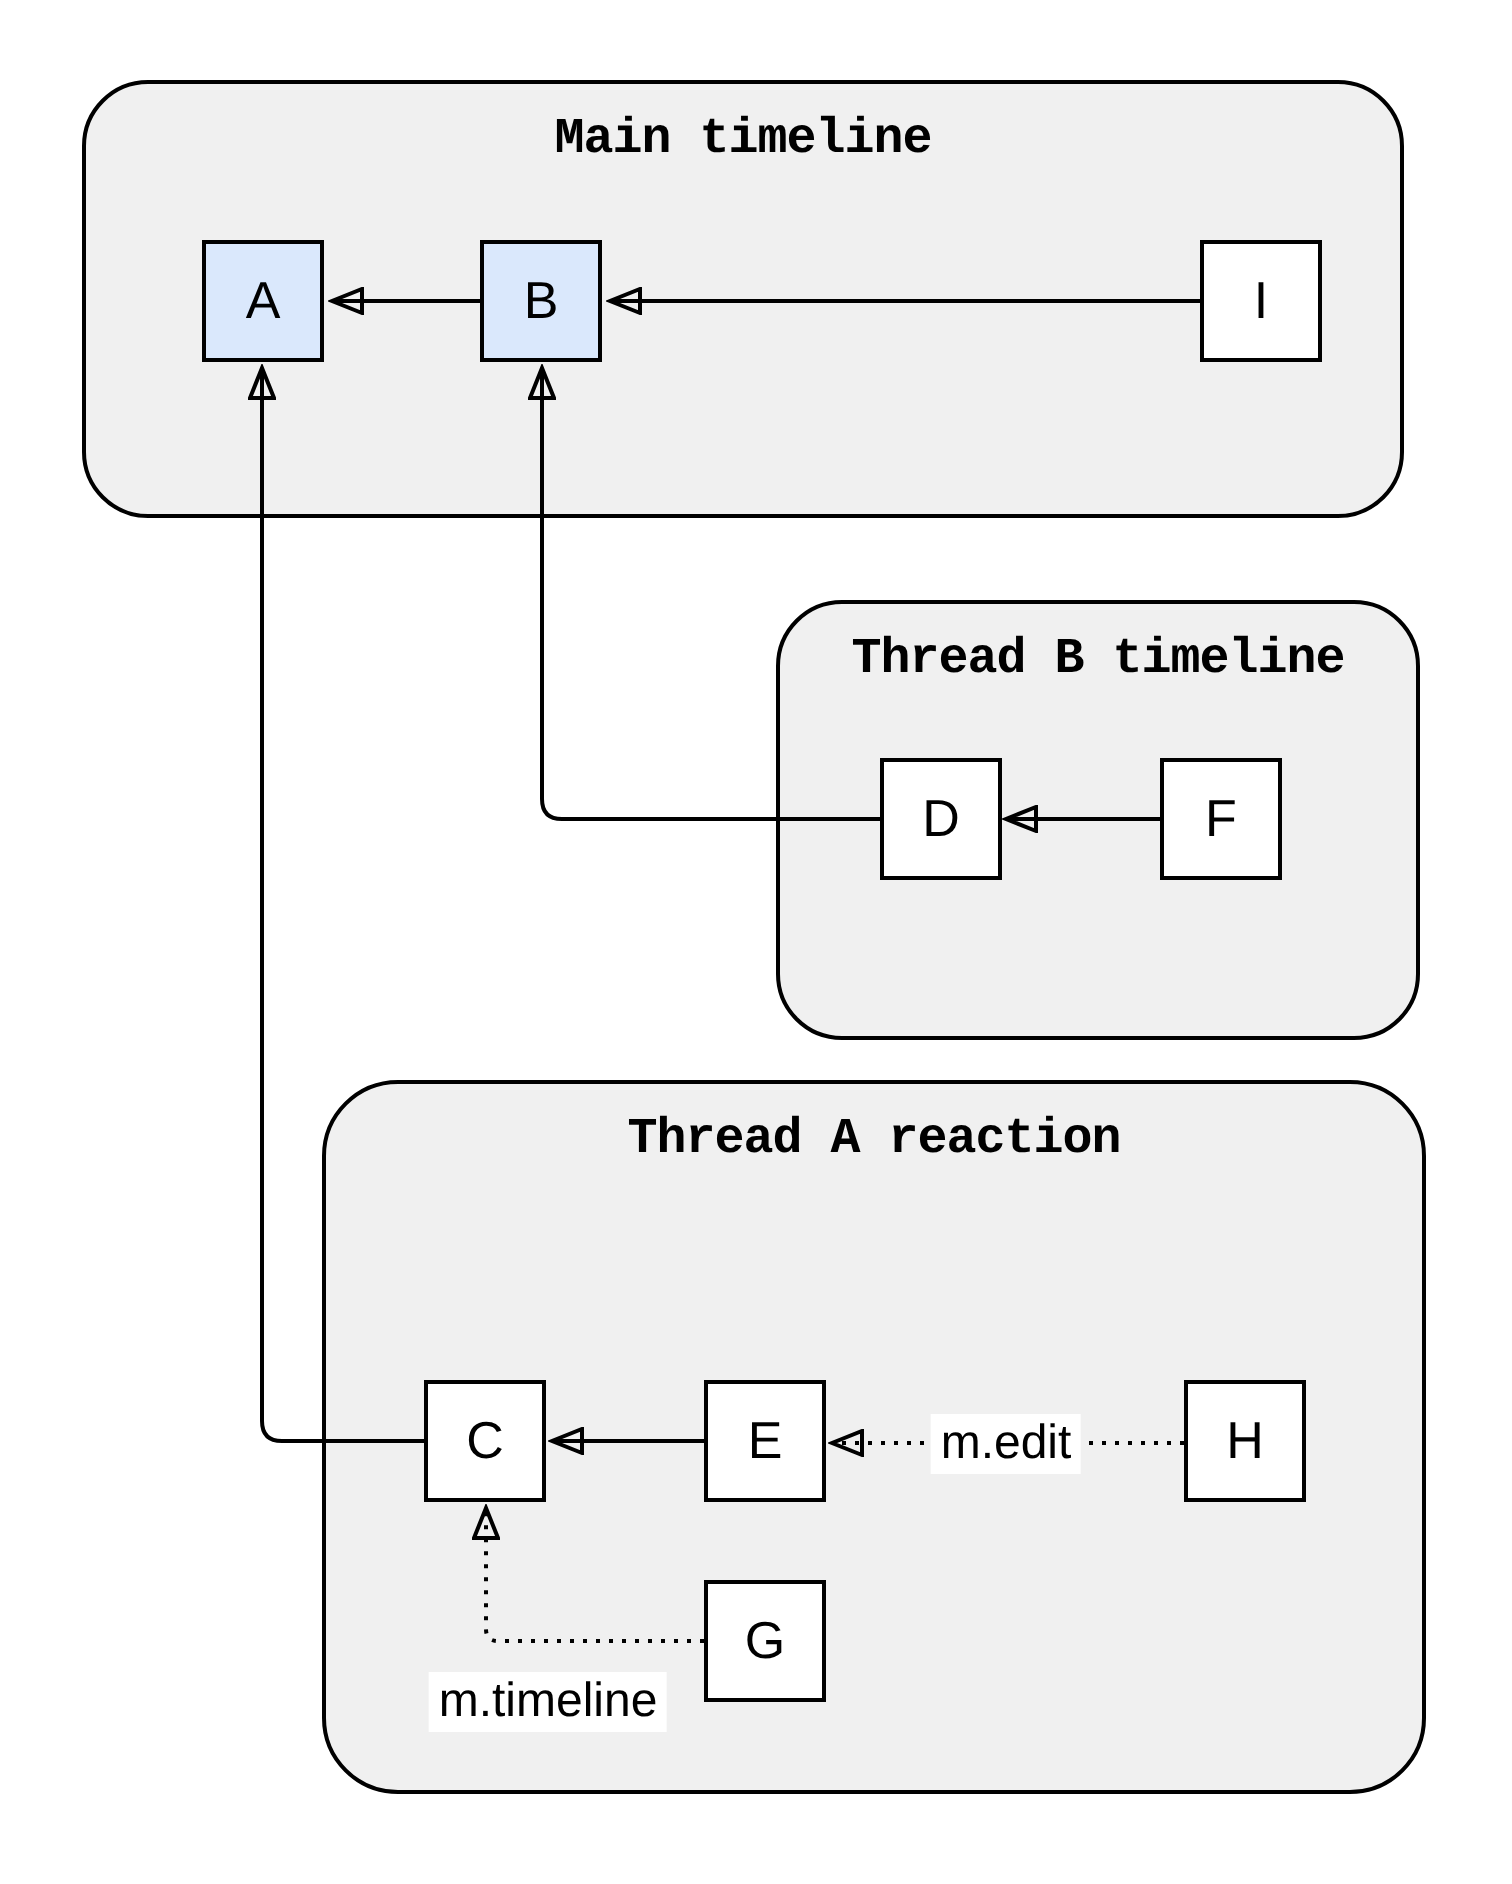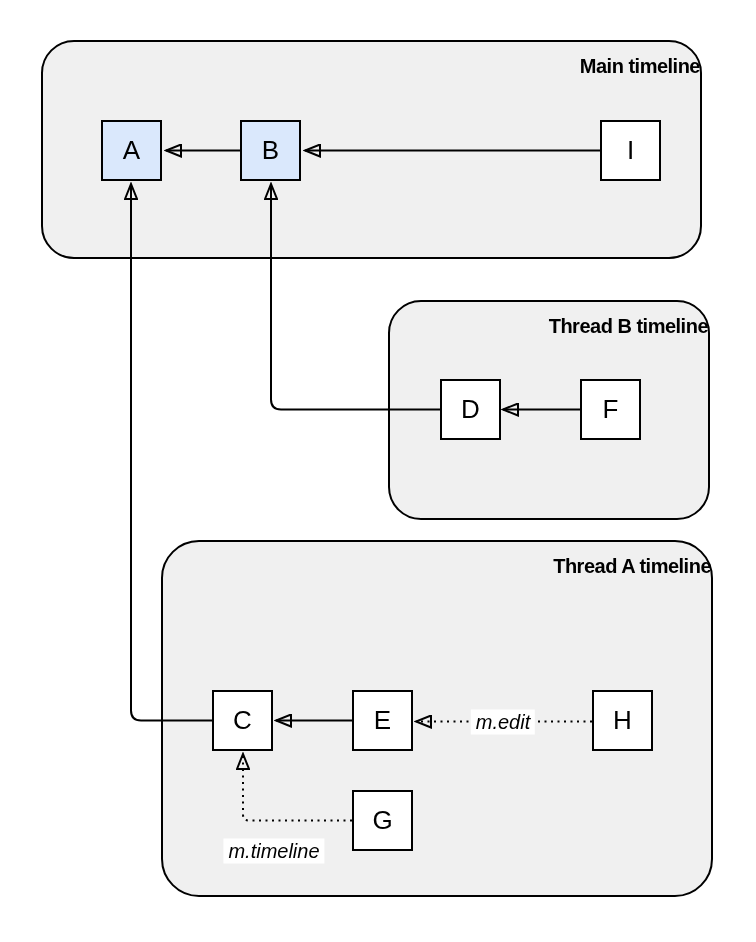--- a/index.html
+++ b/index.html
@@ -22,24 +22,25 @@
   .container{
     position:absolute;
     background:var(--container-fill);
     border:2px solid var(--stroke);
     border-radius:33px;
     box-sizing:border-box;
   }
   .container-title{
     position:absolute;
     left:0;right:0;top:13px;
-    text-align:right;
-    font-size:20px;
+    text-align:center;
+    font-size:25px;
     font-weight:bold;
     letter-spacing:-0.5px;
+    font-family:Liberation Mono, monospace;
   }
   #container-main{left:41px;top:40px;width:661px;height:219px;}
   #container-thread-b{left:388px;top:300px;width:322px;height:220px;}
   #container-thread-a{left:161px;top:540px;width:552px;height:357px;border-radius:38px;}
   .node{
     position:absolute;
     width:61px;height:61px;
     box-sizing:border-box;
     border:2px solid var(--stroke);
     background:var(--node-fill);
@@ -61,43 +62,42 @@
     position:absolute;left:0;top:0;width:756px;height:942px;
     z-index:2;
   }
   #edges path{fill:none;stroke:var(--stroke);stroke-width:2;}
   #edges path.dotted{stroke-dasharray:2 4.5;}
   .edge-label{
     position:absolute;
     transform:translate(-50%,-50%);
     background:var(--background);
     padding:1px 5px;
-    font-size:20px;
+    font-size:24px;
     white-space:nowrap;
     z-index:4;
-    font-style:italic;
   }
   #label-m-edit{left:503px;top:722px;}
   #label-m-reaction{left:274px;top:851px;}
 </style>
 </head>
 <body>
 
 <div id="canvas">
 
   <div class="container" id="container-main">
     <div class="container-title">Main timeline</div>
   </div>
 
   <div class="container" id="container-thread-b">
     <div class="container-title">Thread B timeline</div>
   </div>
 
   <div class="container" id="container-thread-a">
-    <div class="container-title">Thread A timeline</div>
+    <div class="container-title">Thread A reaction</div>
   </div>
 
   <svg id="edges" viewBox="0 0 756 942" xmlns="http://www.w3.org/2000/svg">
     <defs>
       <marker id="arrow" markerWidth="18" markerHeight="14" refX="16" refY="7" orient="auto" markerUnits="userSpaceOnUse">
         <path d="M1,1 L16,7 L1,13 Z" fill="#000000" stroke="none"></path>
       </marker>
     </defs>
     <path d="M240,150.5 L166,150.5" marker-end="url(#arrow)"></path>
     <path d="M600,150.5 L305,150.5" marker-end="url(#arrow)"></path>

